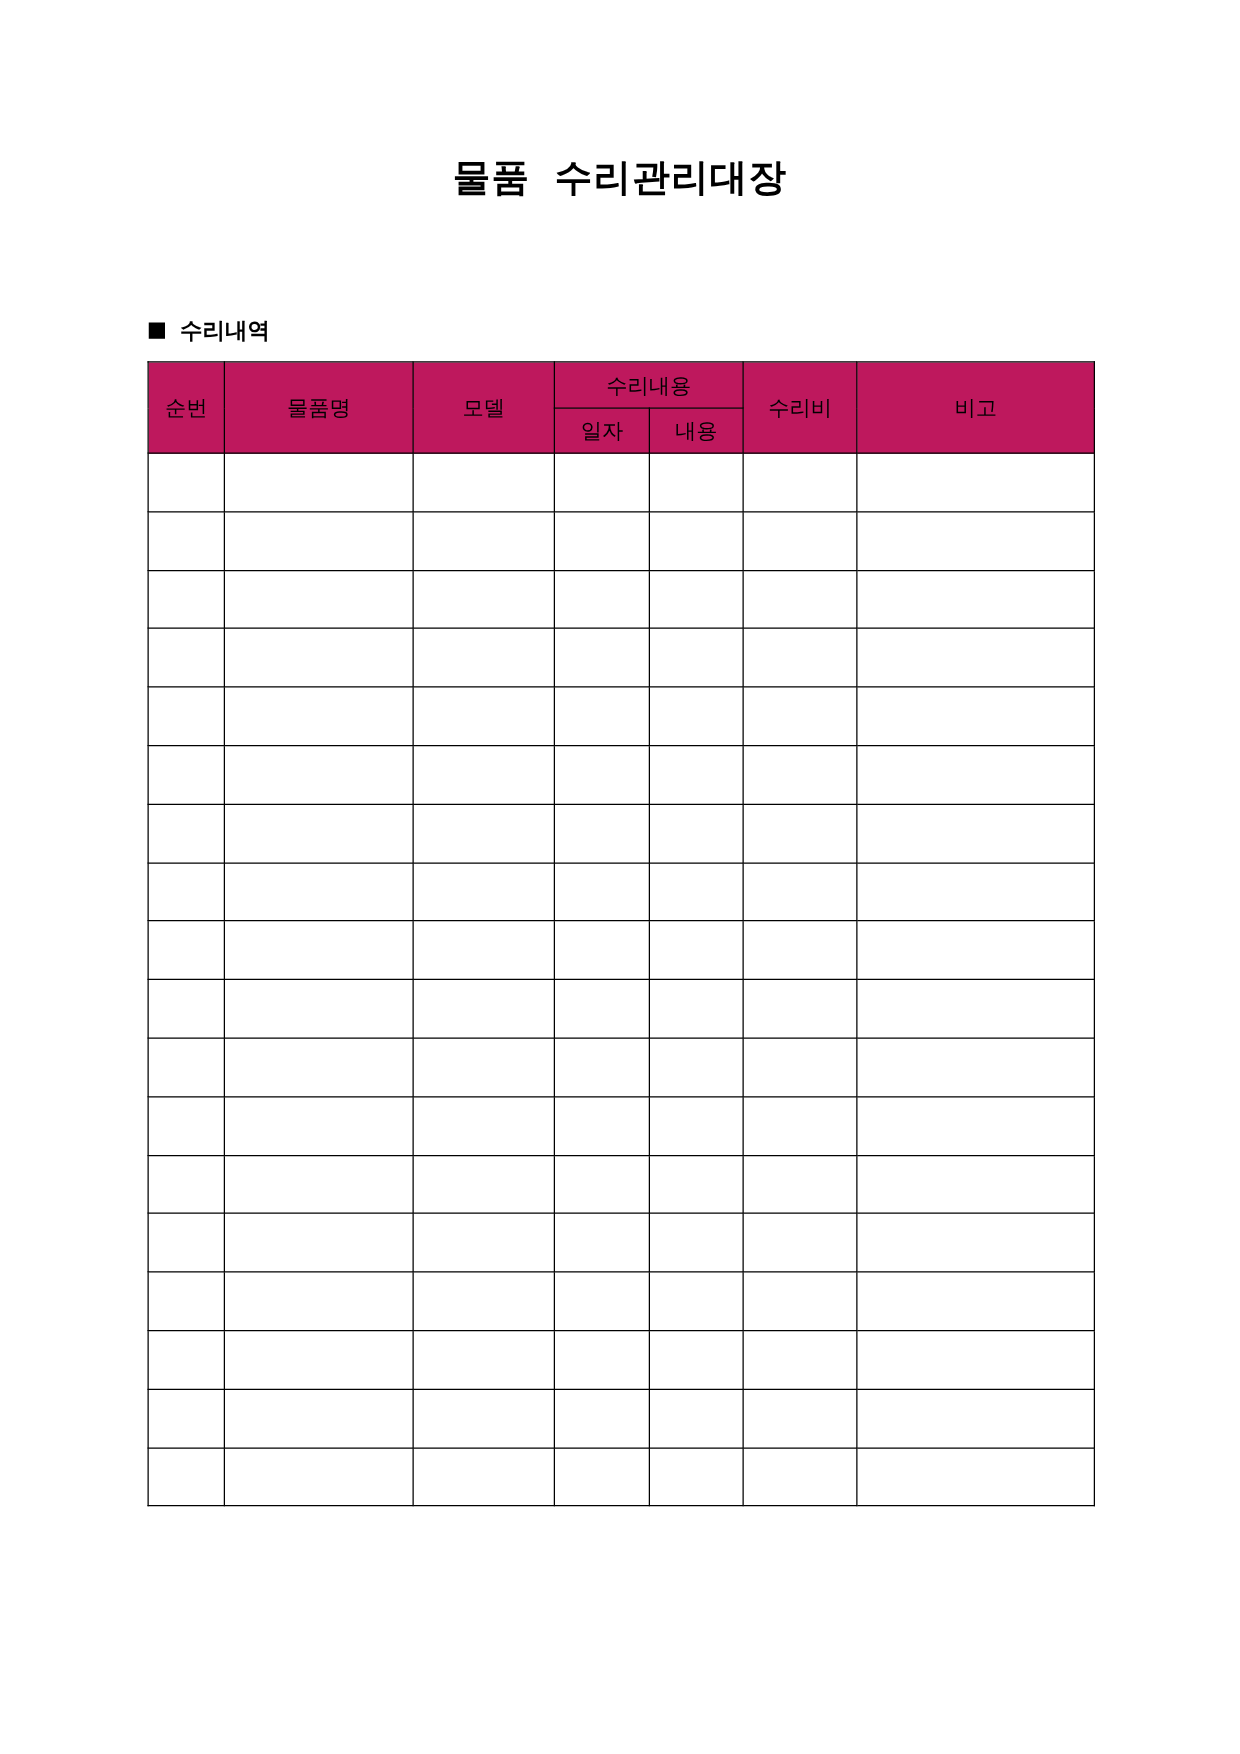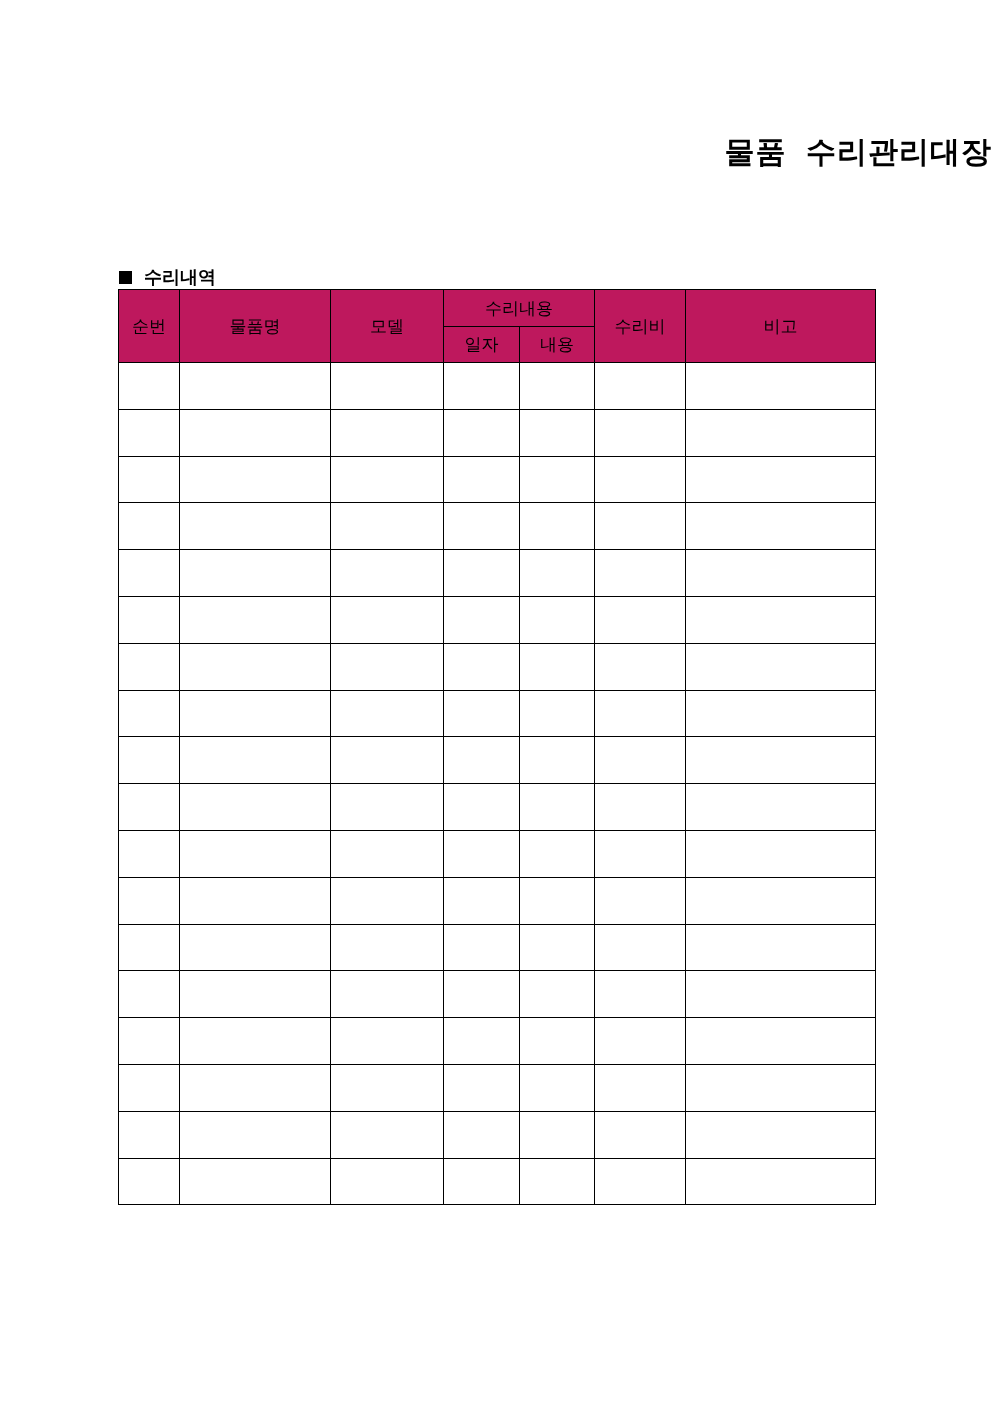--- a/index.html
+++ b/index.html
@@ -1,18 +1,18 @@
 <!DOCTYPE html>
 <html><head>
 <meta charset="utf-8">
 <style>
   html, body { margin:0; padding:0; background:#ffffff; }
   body { width:992px; height:1403px; position:relative; font-family:"DejaVu Sans", "Liberation Sans", sans-serif; color:#000; }
-  .title { position:absolute; top:132px; left:0; width:992px; text-align:right; font-size:30px; font-weight:bold; letter-spacing:1px; word-spacing:8px; }
-  .section { position:absolute; top:252px; left:119px; font-size:18px; font-weight:bold; display:flex; align-items:center;margin-top:13px; }
+  .title { position:absolute; top:122px; left:0; width:992px; text-align:center; font-size:30px; font-weight:bold; letter-spacing:1px; word-spacing:8px; }
+  .section { position:absolute; top:252px; left:119px; font-size:18px; font-weight:bold; display:flex; align-items:center; }
   .section .sq { display:inline-block; width:13px; height:13px; background:#000; margin-right:12px; }
   table { position:absolute; top:289px; left:118px; border-collapse:collapse; table-layout:fixed; width:757px; }
   td, th { border:1.5px solid #000; padding:0; font-weight:normal; font-size:17px; text-align:center; vertical-align:middle; }
   th { background:#be185d; }
   .h1 { height:37px; }
   .h2 { height:36px; }
   tbody td { height:45.8px; }
 </style>
 </head>
 <body>

